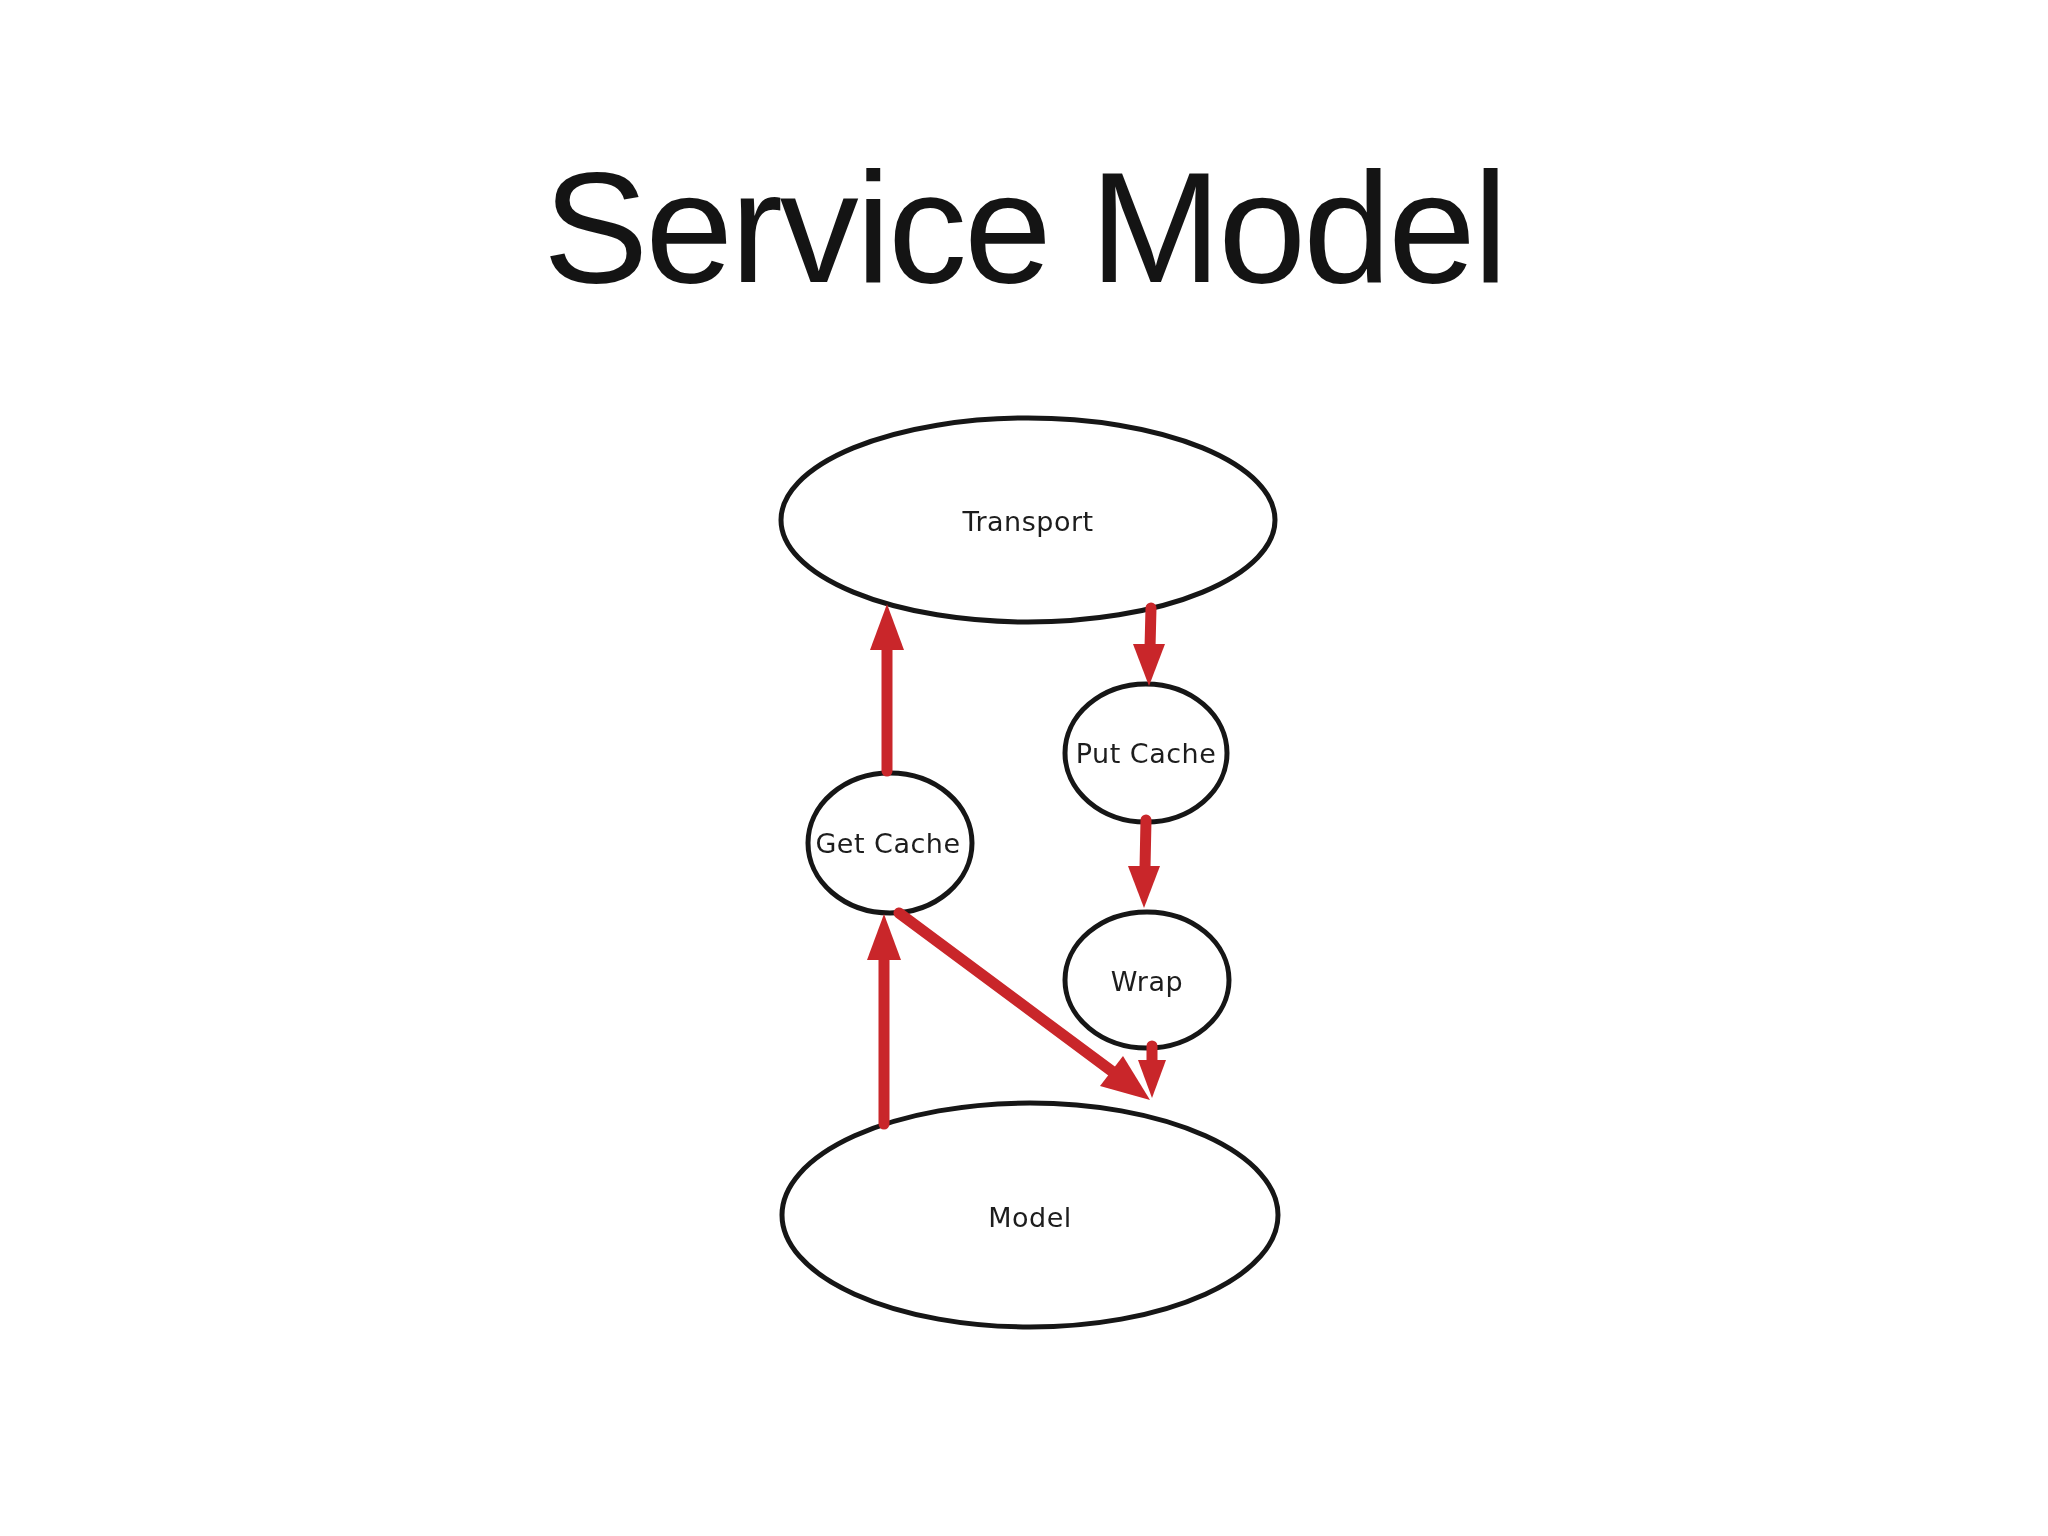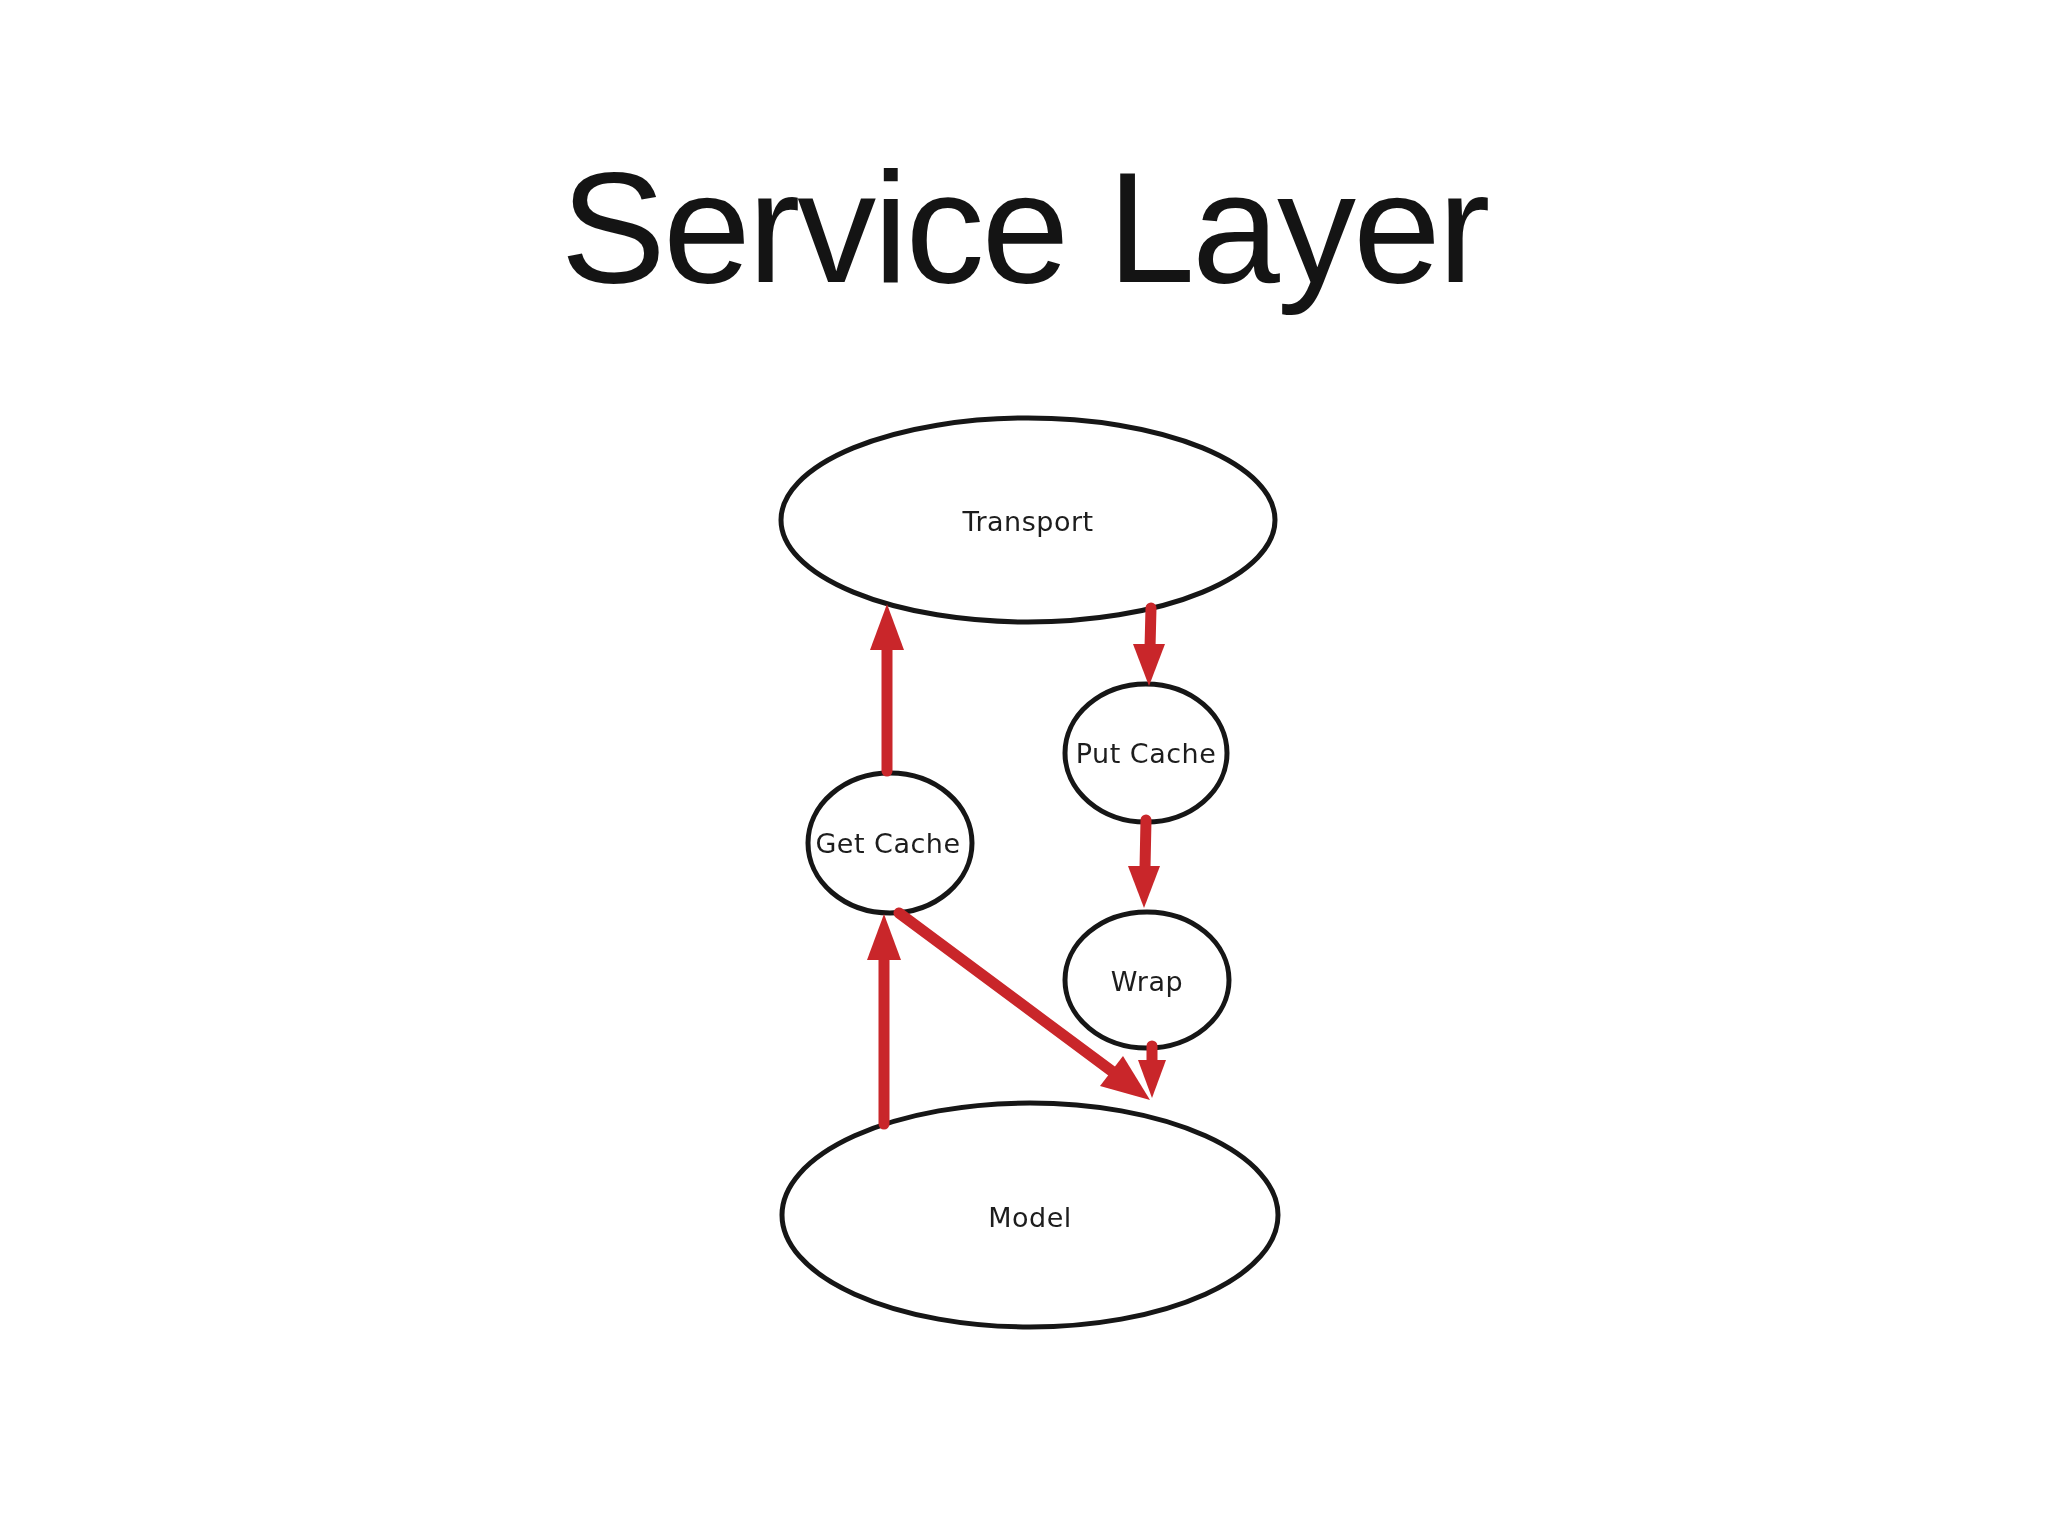--- a/index.html
+++ b/index.html
@@ -57,21 +57,21 @@
   .edge-head {
     fill: #c9262a;
     stroke: none;
   }
 </style>
 </head>
 <body>
 
 <div class="canvas">
 
-  <h1 class="slide-title">Service Layer</h1>
+  <h1 class="slide-title">Service Model</h1>
 
   <svg class="diagram" viewBox="0 0 2048 1536">
 
     <ellipse class="node-shape" cx="1028" cy="520" rx="247" ry="102"></ellipse>
     <ellipse class="node-shape" cx="1030" cy="1215" rx="248" ry="112"></ellipse>
     <ellipse class="node-shape" cx="1146" cy="753" rx="81" ry="69"></ellipse>
     <ellipse class="node-shape" cx="890" cy="843" rx="82" ry="70"></ellipse>
     <ellipse class="node-shape" cx="1147" cy="980" rx="82" ry="68"></ellipse>
 
     <line class="edge-line" x1="887" y1="771" x2="887" y2="648"></line>

